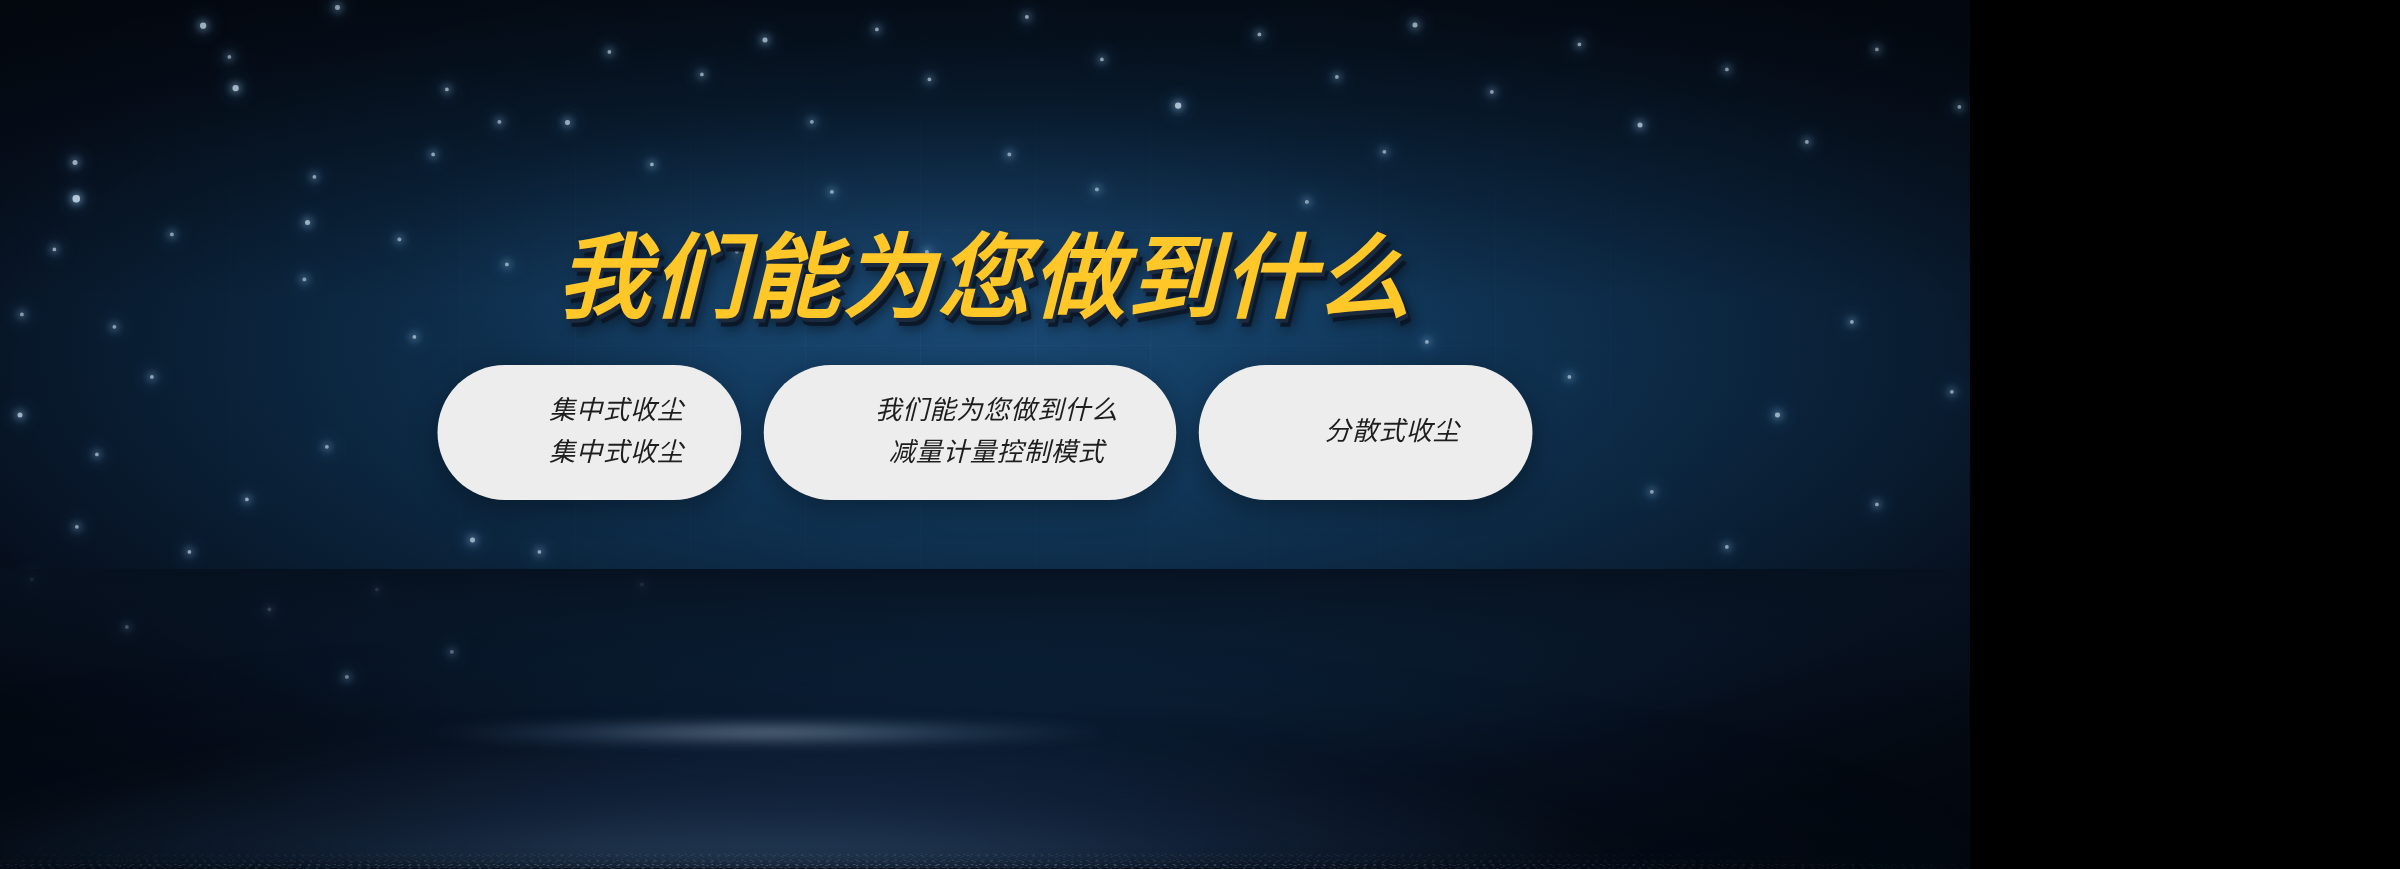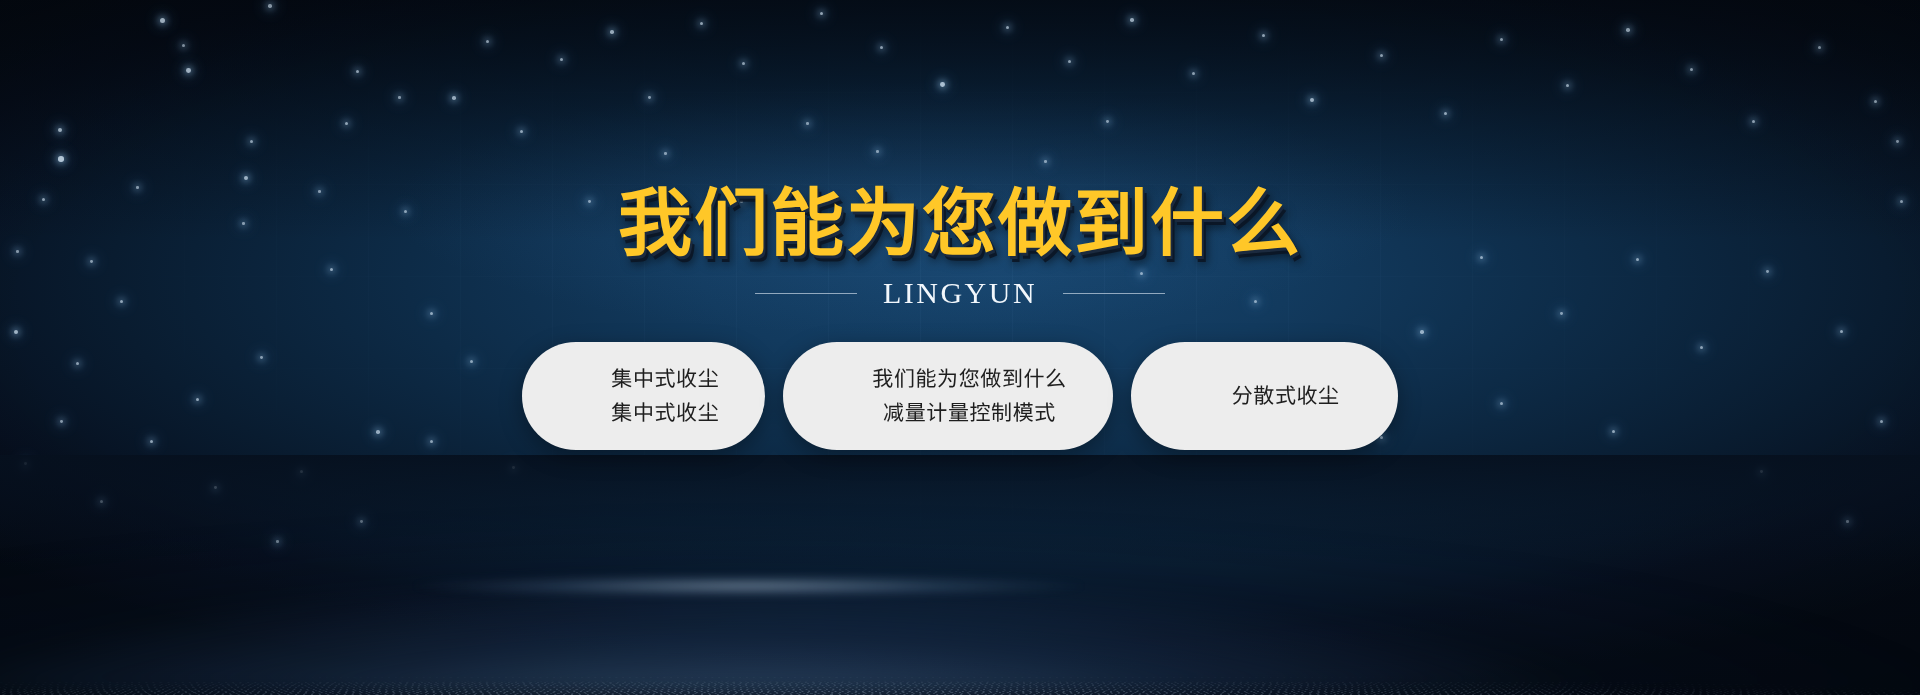--- a/index.html
+++ b/index.html
@@ -8,24 +8,25 @@
     padding: 0;
     background: #000;
   }
   body {
     font-family: "Liberation Sans", "DejaVu Sans", sans-serif;
   }
 
   
   .banner {
     position: relative;
-    width: 1920px;
+    width: 1576px;
     height: 695px;
     overflow: hidden;
     background: #050d1a;
+    font-style: italic;
   }
 
   
   .bg-base {
     position: absolute;
     inset: 0;
     background:
       radial-gradient(ellipse 70% 62% at 52% 40%,
             #16436b 0%,
             #123a5e 22%,
@@ -353,25 +354,20 @@
     <div class="wave-dots layer2"></div>
     <div class="wave-dots"></div>
     <div class="wave-crest"></div>
     <div class="wave-fadeout"></div>
   </div>
 
   <div class="content">
 
     <h1 class="headline">我们能为您做到什么</h1>
 
-    <div class="sub-row">
-      <span class="sub-rule"></span>
-      <span class="sub-en">LINGYUN</span>
-      <span class="sub-rule"></span>
-    </div>
 
 
     <div class="pills">
 
       <div class="pill">
         <span class="pill-line">集中式收尘</span>
         <span class="pill-line">集中式收尘</span>
       </div>
 
       <div class="pill">

